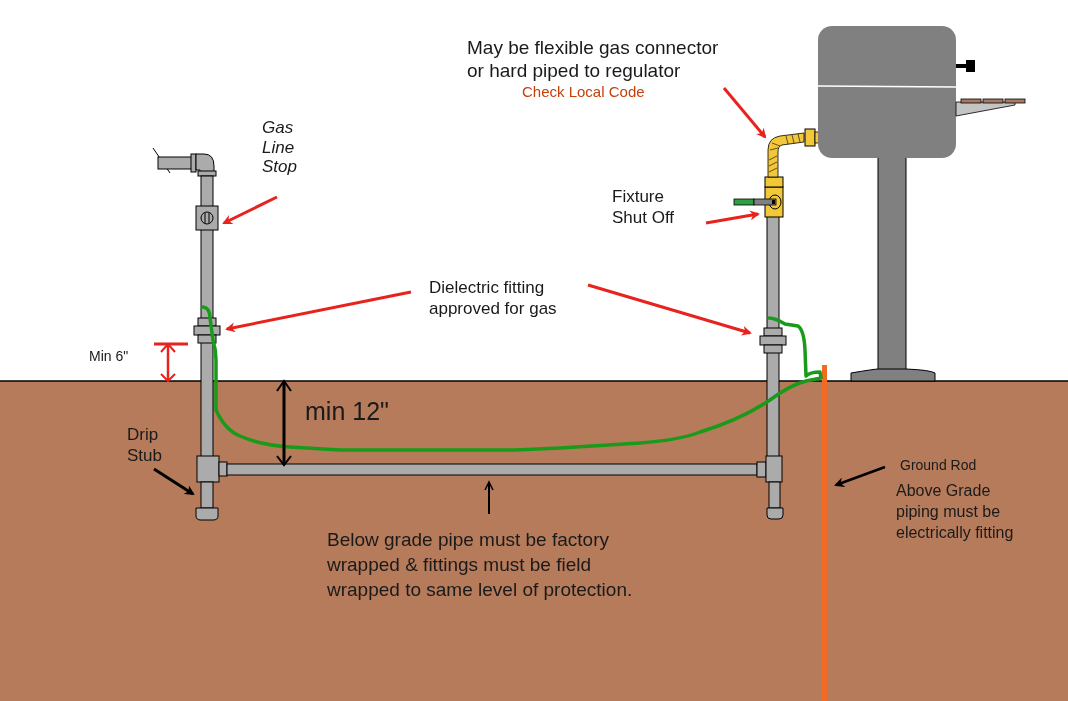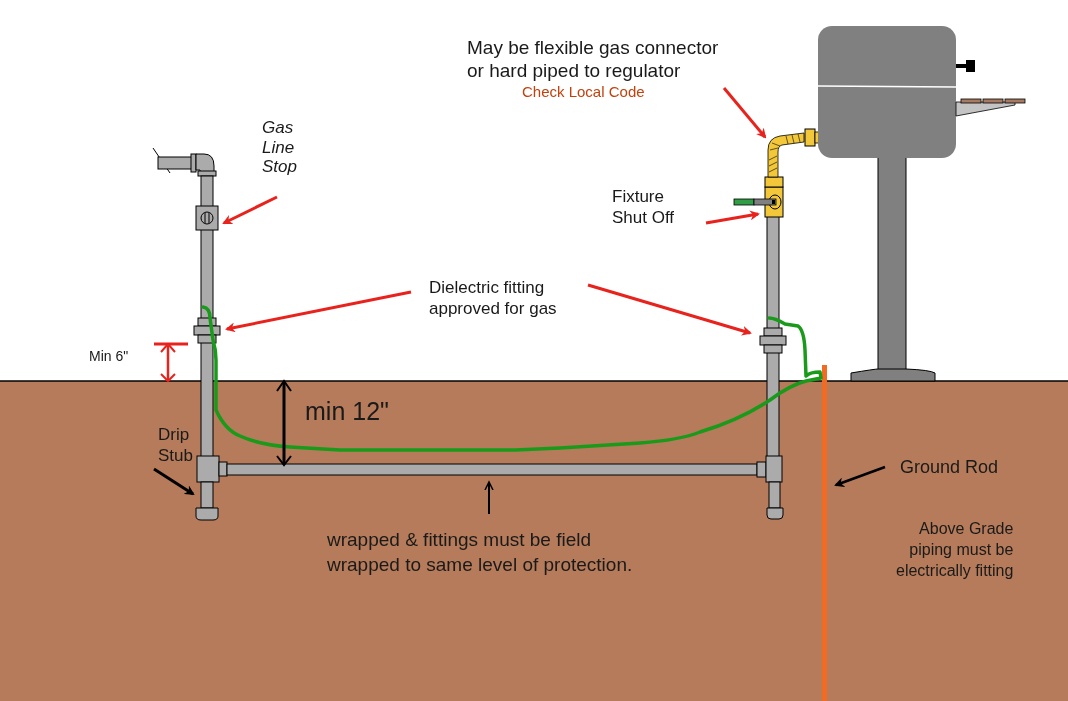--- a/index.html
+++ b/index.html
@@ -144,29 +144,30 @@
 
 <div class="lbl" style="left:429px; top:277px; font-size:17px; line-height:21px;">
   <span>Dielectric fitting</span>
   <span>approved for gas</span>
 </div>
 
 <div class="lbl" style="left:89px; top:348px; font-size:14px;">Min 6"</div>
 
 <div class="lbl" style="left:305px; top:397px; font-size:25px;">min 12"</div>
 
-<div class="lbl" style="left:127px; top:424px; font-size:17px; line-height:21px;margin-left:31px;">
+<div class="lbl" style="left:127px; top:424px; font-size:17px; line-height:21px;">
   <span>Drip</span>
   <span>Stub</span>
 </div>
 
 <div class="lbl" style="left:327px; top:527px; font-size:19px; line-height:25px;">
+  <span>Below grade pipe must be factory</span>
   <span>wrapped &amp; fittings must be field</span>
   <span>wrapped to same level of protection.</span>
 </div>
 
-<div class="lbl" style="left:900px; top:457px; font-size:18px;">Ground Rod</div>
+<div class="lbl" style="left:900px; top:457px; font-size:14px;">Ground Rod</div>
 
-<div class="lbl" style="left:896px; top:518px; font-size:16px; line-height:21px;text-align:right;">
+<div class="lbl" style="left:896px; top:480px; font-size:16px; line-height:21px;">
   <span>Above Grade</span>
   <span>piping must be</span>
   <span>electrically fitting</span>
 </div>
 
 </body></html>

